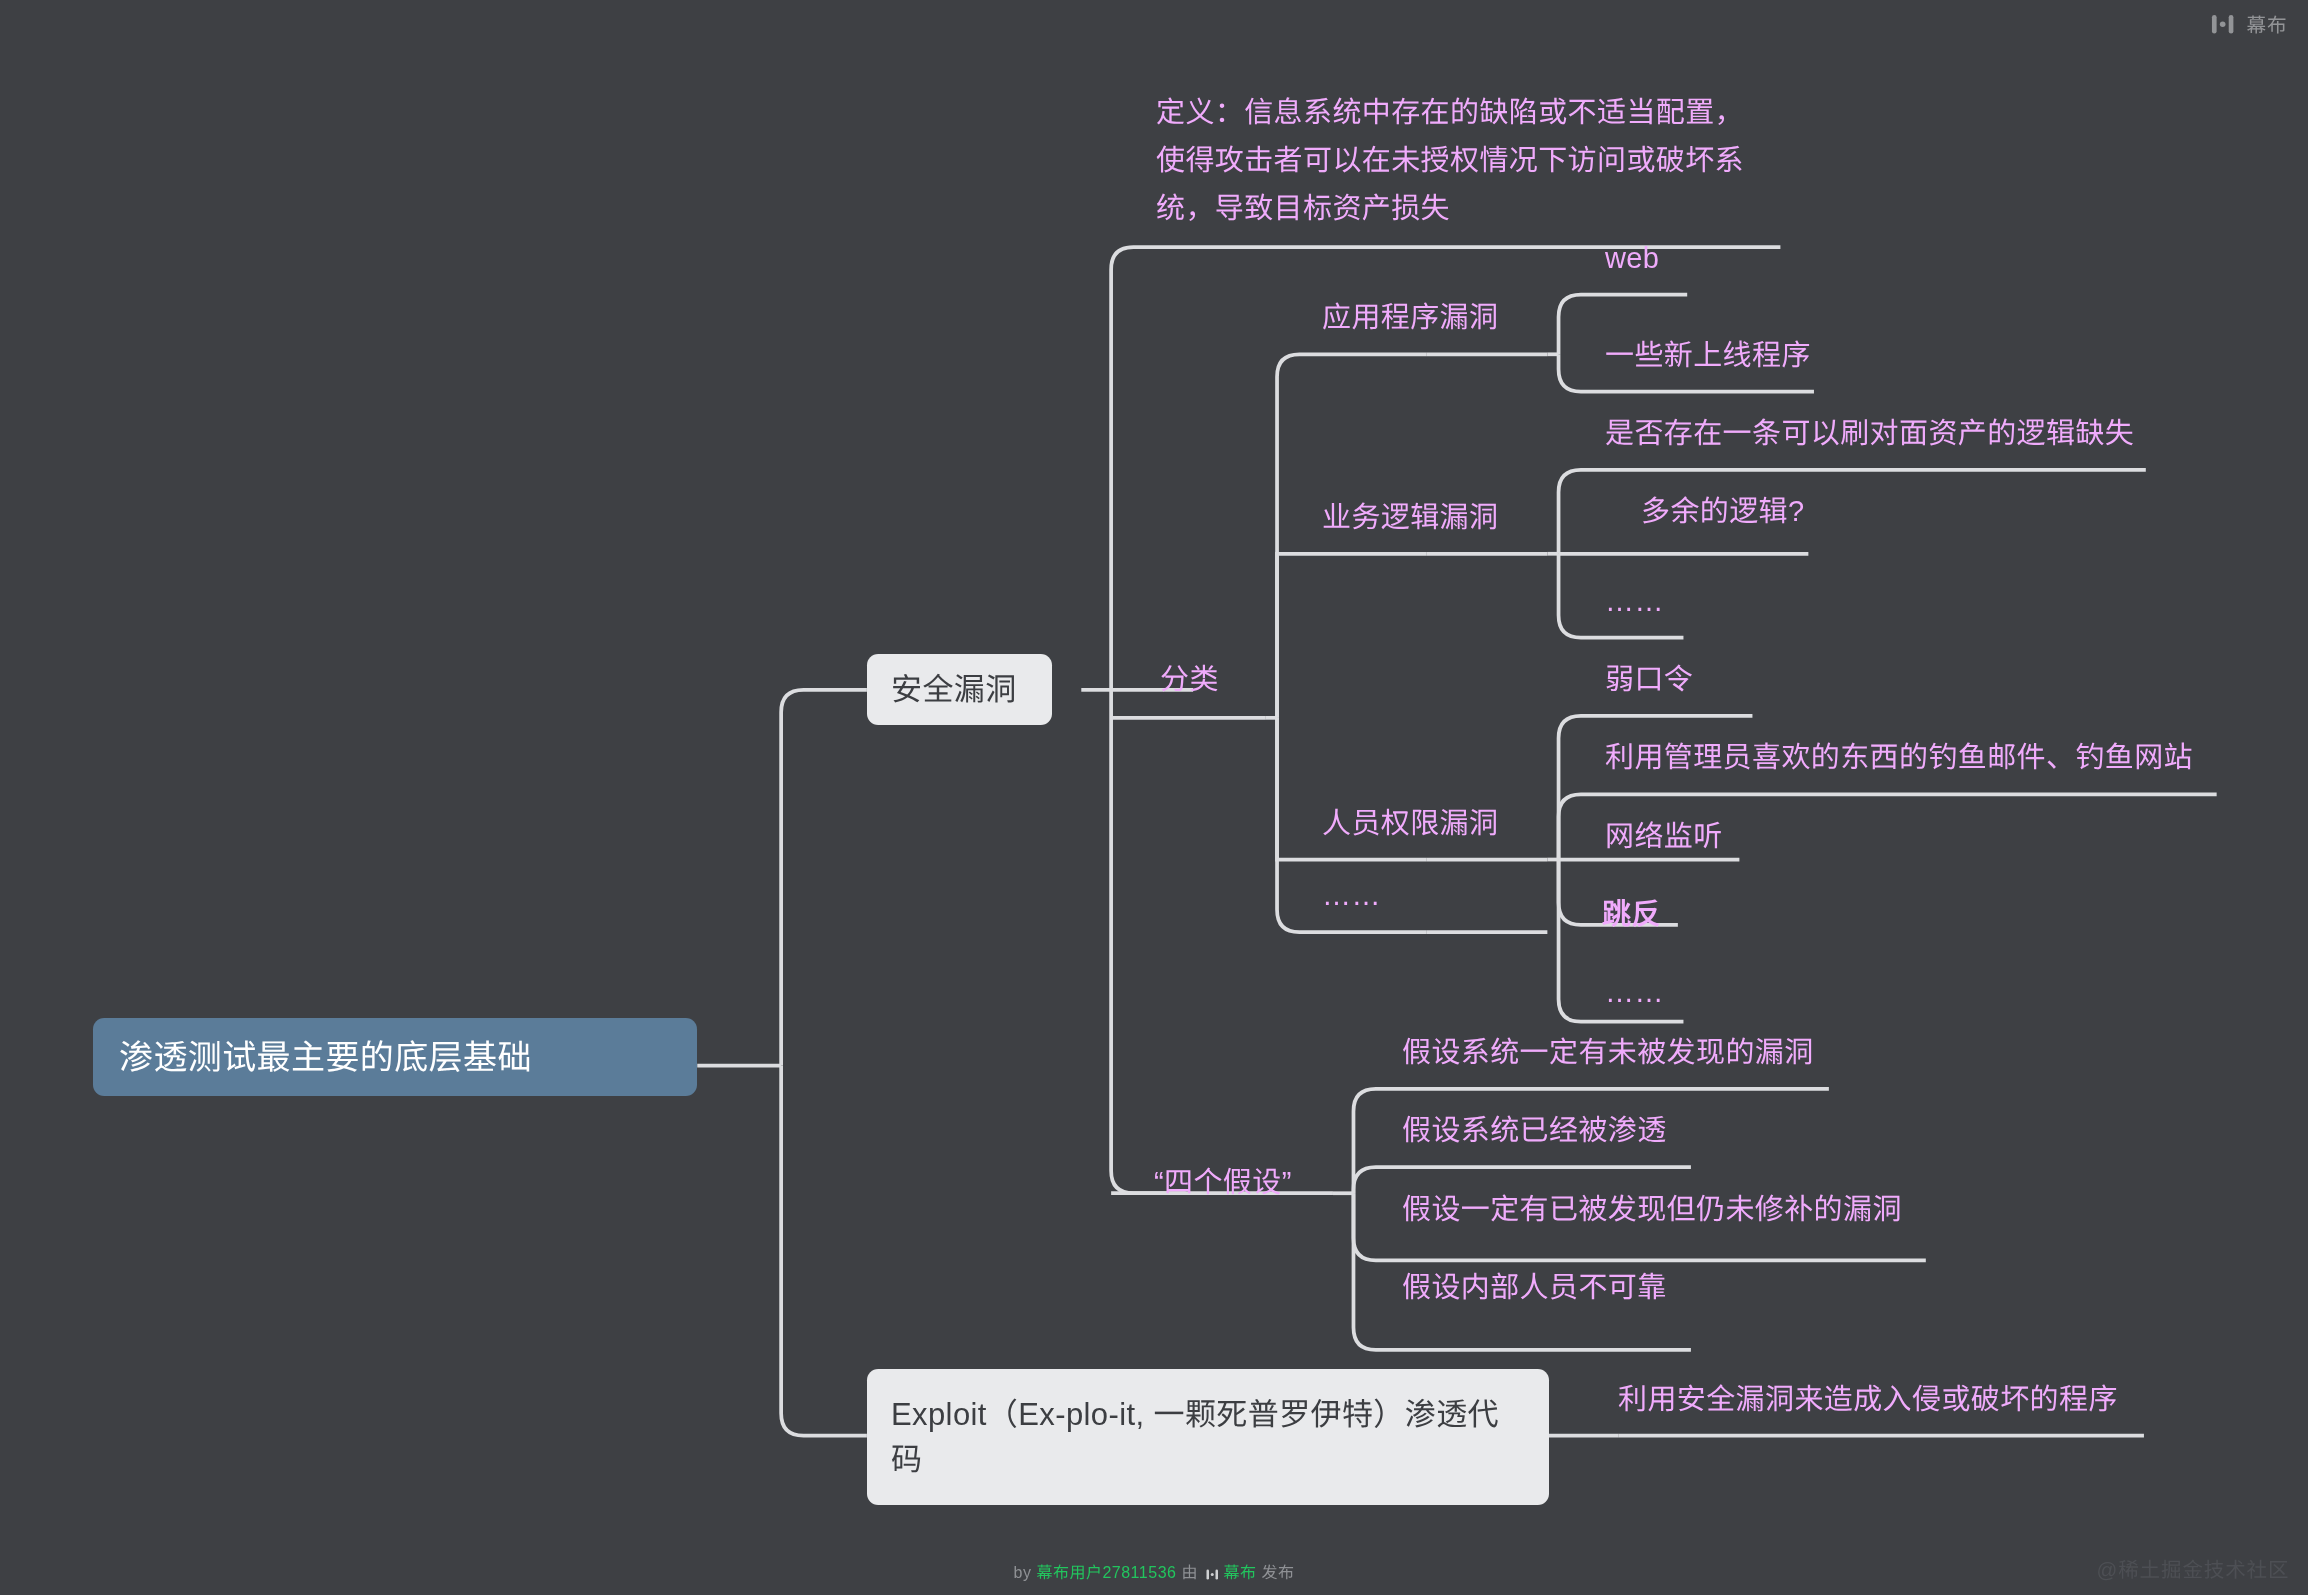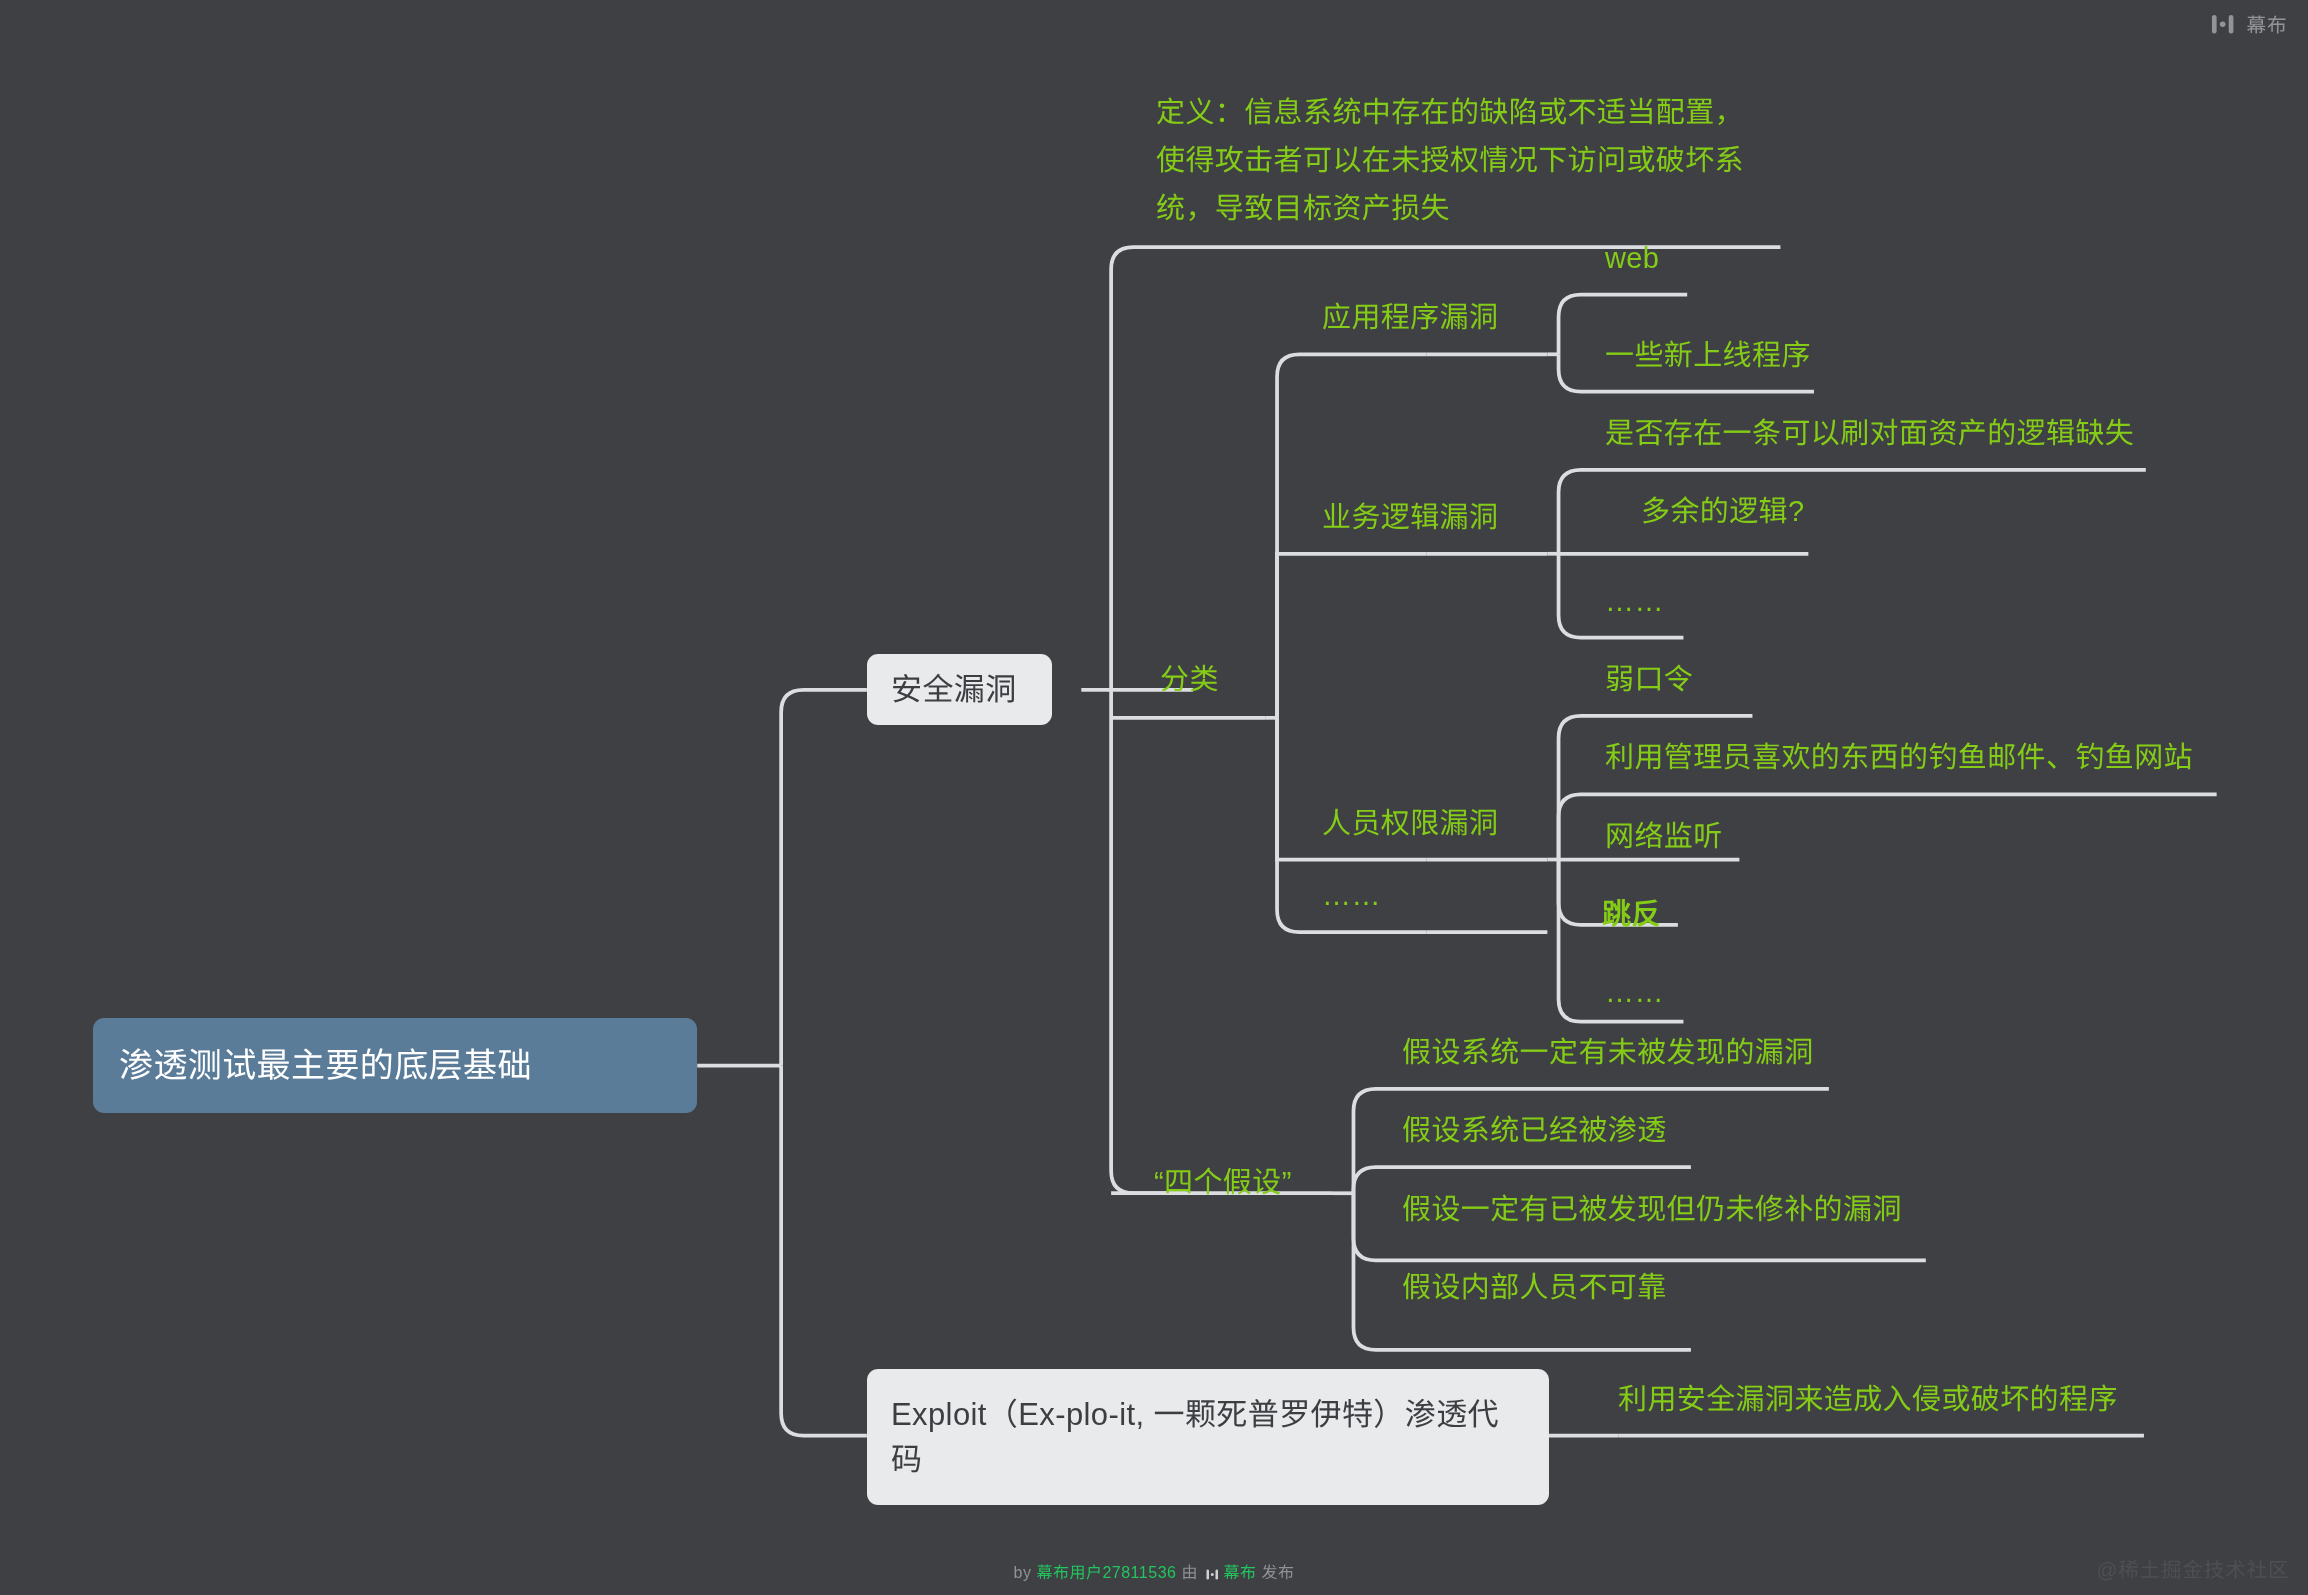--- a/index.html
+++ b/index.html
@@ -20,21 +20,21 @@
     position: absolute;
     left: 0; top: 0;
     width: 2308px;
     height: 1596px;
     pointer-events: none;
   }
 
   
   .node {
     position: absolute;
-    color: #84cc16;
+    color: #f0abfc;
     font-size: 29px;
     line-height: 41px;
     white-space: nowrap;
     letter-spacing: 0.4px;
   }
   .node.multiline { white-space: normal; }
 
   
   .boxnode {
     position: absolute;
@@ -167,21 +167,21 @@
 
   <div id="logo">
     <svg width="28" height="20.5" viewBox="0 0 30 22">
       <rect x="1" y="1" width="5" height="20" rx="2.5" fill="#d8d9db"></rect>
       <circle cx="12.5" cy="11" r="3" fill="#d8d9db"></circle>
       <rect x="19" y="1" width="5" height="20" rx="2.5" fill="#d8d9db"></rect>
     </svg>
     <span class="logotext">幕布</span>
   </div>
 
-  <div class="boxnode box-root" style="left:93px; top:1018px; width:604px; height:95px;">
+  <div class="boxnode box-root" style="left:93px; top:1018px; width:604px; height:78px;">
     <span class="boxtext">渗透测试最主要的底层基础</span>
   </div>
 
   <div class="boxnode box-light" style="left:867px; top:654px; width:185px; height:71px;">
     <span class="boxtext">安全漏洞</span>
   </div>
 
   <div class="boxnode box-light" style="left:867px; top:1369px; width:682px; height:136px;">
     <span class="boxtext multiline" style="white-space:normal; display:block;">Exploit（Ex-plo-it, 一颗死普罗伊特）渗透代码</span>
   </div>

